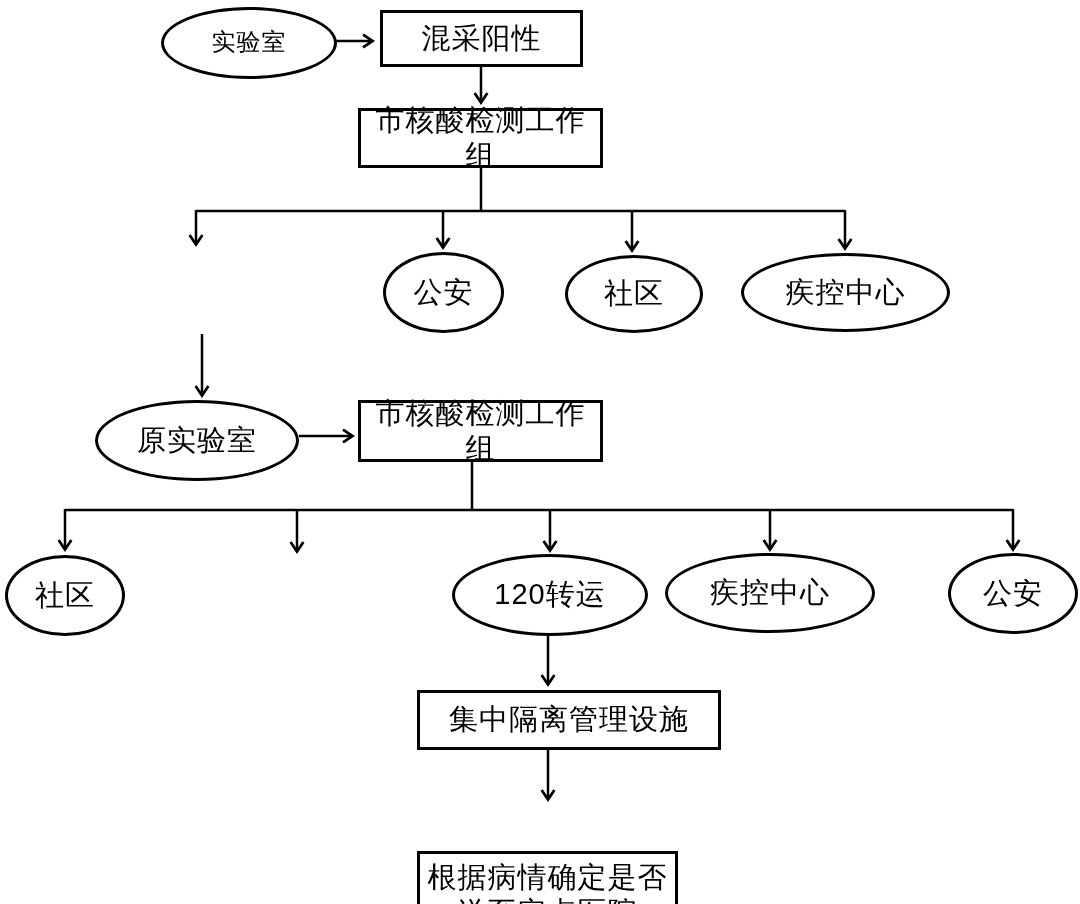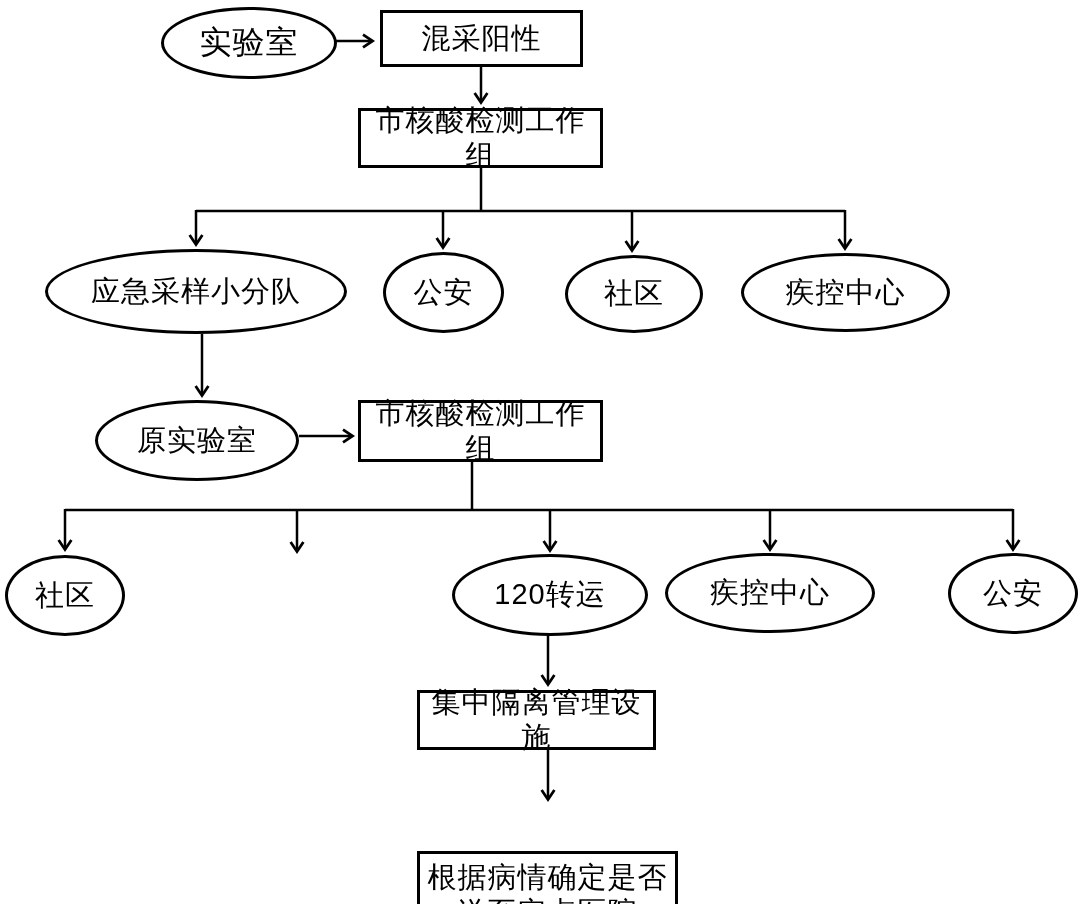--- a/index.html
+++ b/index.html
@@ -34,21 +34,21 @@
     border: 3px solid #000000;
   }
   .ellipse { border-radius: 50%; }
   .rect { border-radius: 0; }
   .lbl {
     white-space: pre-line;
     line-height: 1.22;
     font-size: 29px;
     letter-spacing: 1px;
   }
-  .lbl-lg { font-size: 32px; font-family: Liberation Serif, serif; }
+  .lbl-lg { font-size: 24px; font-family: Liberation Serif, serif; }
 </style>
 </head>
 <body>
 
 <div id="canvas">
 
   <svg id="connectors" viewBox="0 0 1080 904" xmlns="http://www.w3.org/2000/svg">
     <defs>
       <marker id="arrow" viewBox="0 0 10 10" refX="6.5" refY="5" markerWidth="16" markerHeight="16" orient="auto" markerUnits="userSpaceOnUse">
         <path d="M1.5,1 L7.5,5 L1.5,9" fill="none" stroke="#000000" stroke-width="1.7"></path>
@@ -90,23 +90,20 @@
   </div>
 
   <div class="node rect" style="left:380px; top:10px; width:203px; height:57px;">
     <span class="lbl">混采阳性</span>
   </div>
 
   <div class="node rect" style="left:358px; top:108px; width:245px; height:60px;">
     <span class="lbl">市核酸检测工作组</span>
   </div>
 
-  <div class="node ellipse" style="left:45px; top:249px; width:302px; height:85px;">
-    <span class="lbl">应急采样小分队</span>
-  </div>
 
   <div class="node ellipse" style="left:383px; top:252px; width:121px; height:81px;">
     <span class="lbl">公安</span>
   </div>
 
   <div class="node ellipse" style="left:565px; top:255px; width:138px; height:78px;">
     <span class="lbl">社区</span>
   </div>
 
   <div class="node ellipse" style="left:741px; top:253px; width:209px; height:79px;">
@@ -131,21 +128,21 @@
   </div>
 
   <div class="node ellipse" style="left:665px; top:553px; width:210px; height:80px;">
     <span class="lbl">疾控中心</span>
   </div>
 
   <div class="node ellipse" style="left:948px; top:553px; width:130px; height:81px;">
     <span class="lbl">公安</span>
   </div>
 
-  <div class="node rect" style="left:417px; top:690px; width:239px; height:60px;">
+  <div class="node rect" style="left:417px; top:690px; width:304px; height:60px;">
     <span class="lbl">集中隔离管理设施</span>
   </div>
 
   <div class="node rect" style="left:417px; top:851px; width:261px; height:88px;">
     <span class="lbl">根据病情确定是否
 送至定点医院</span>
   </div>
 
 </div>
 

